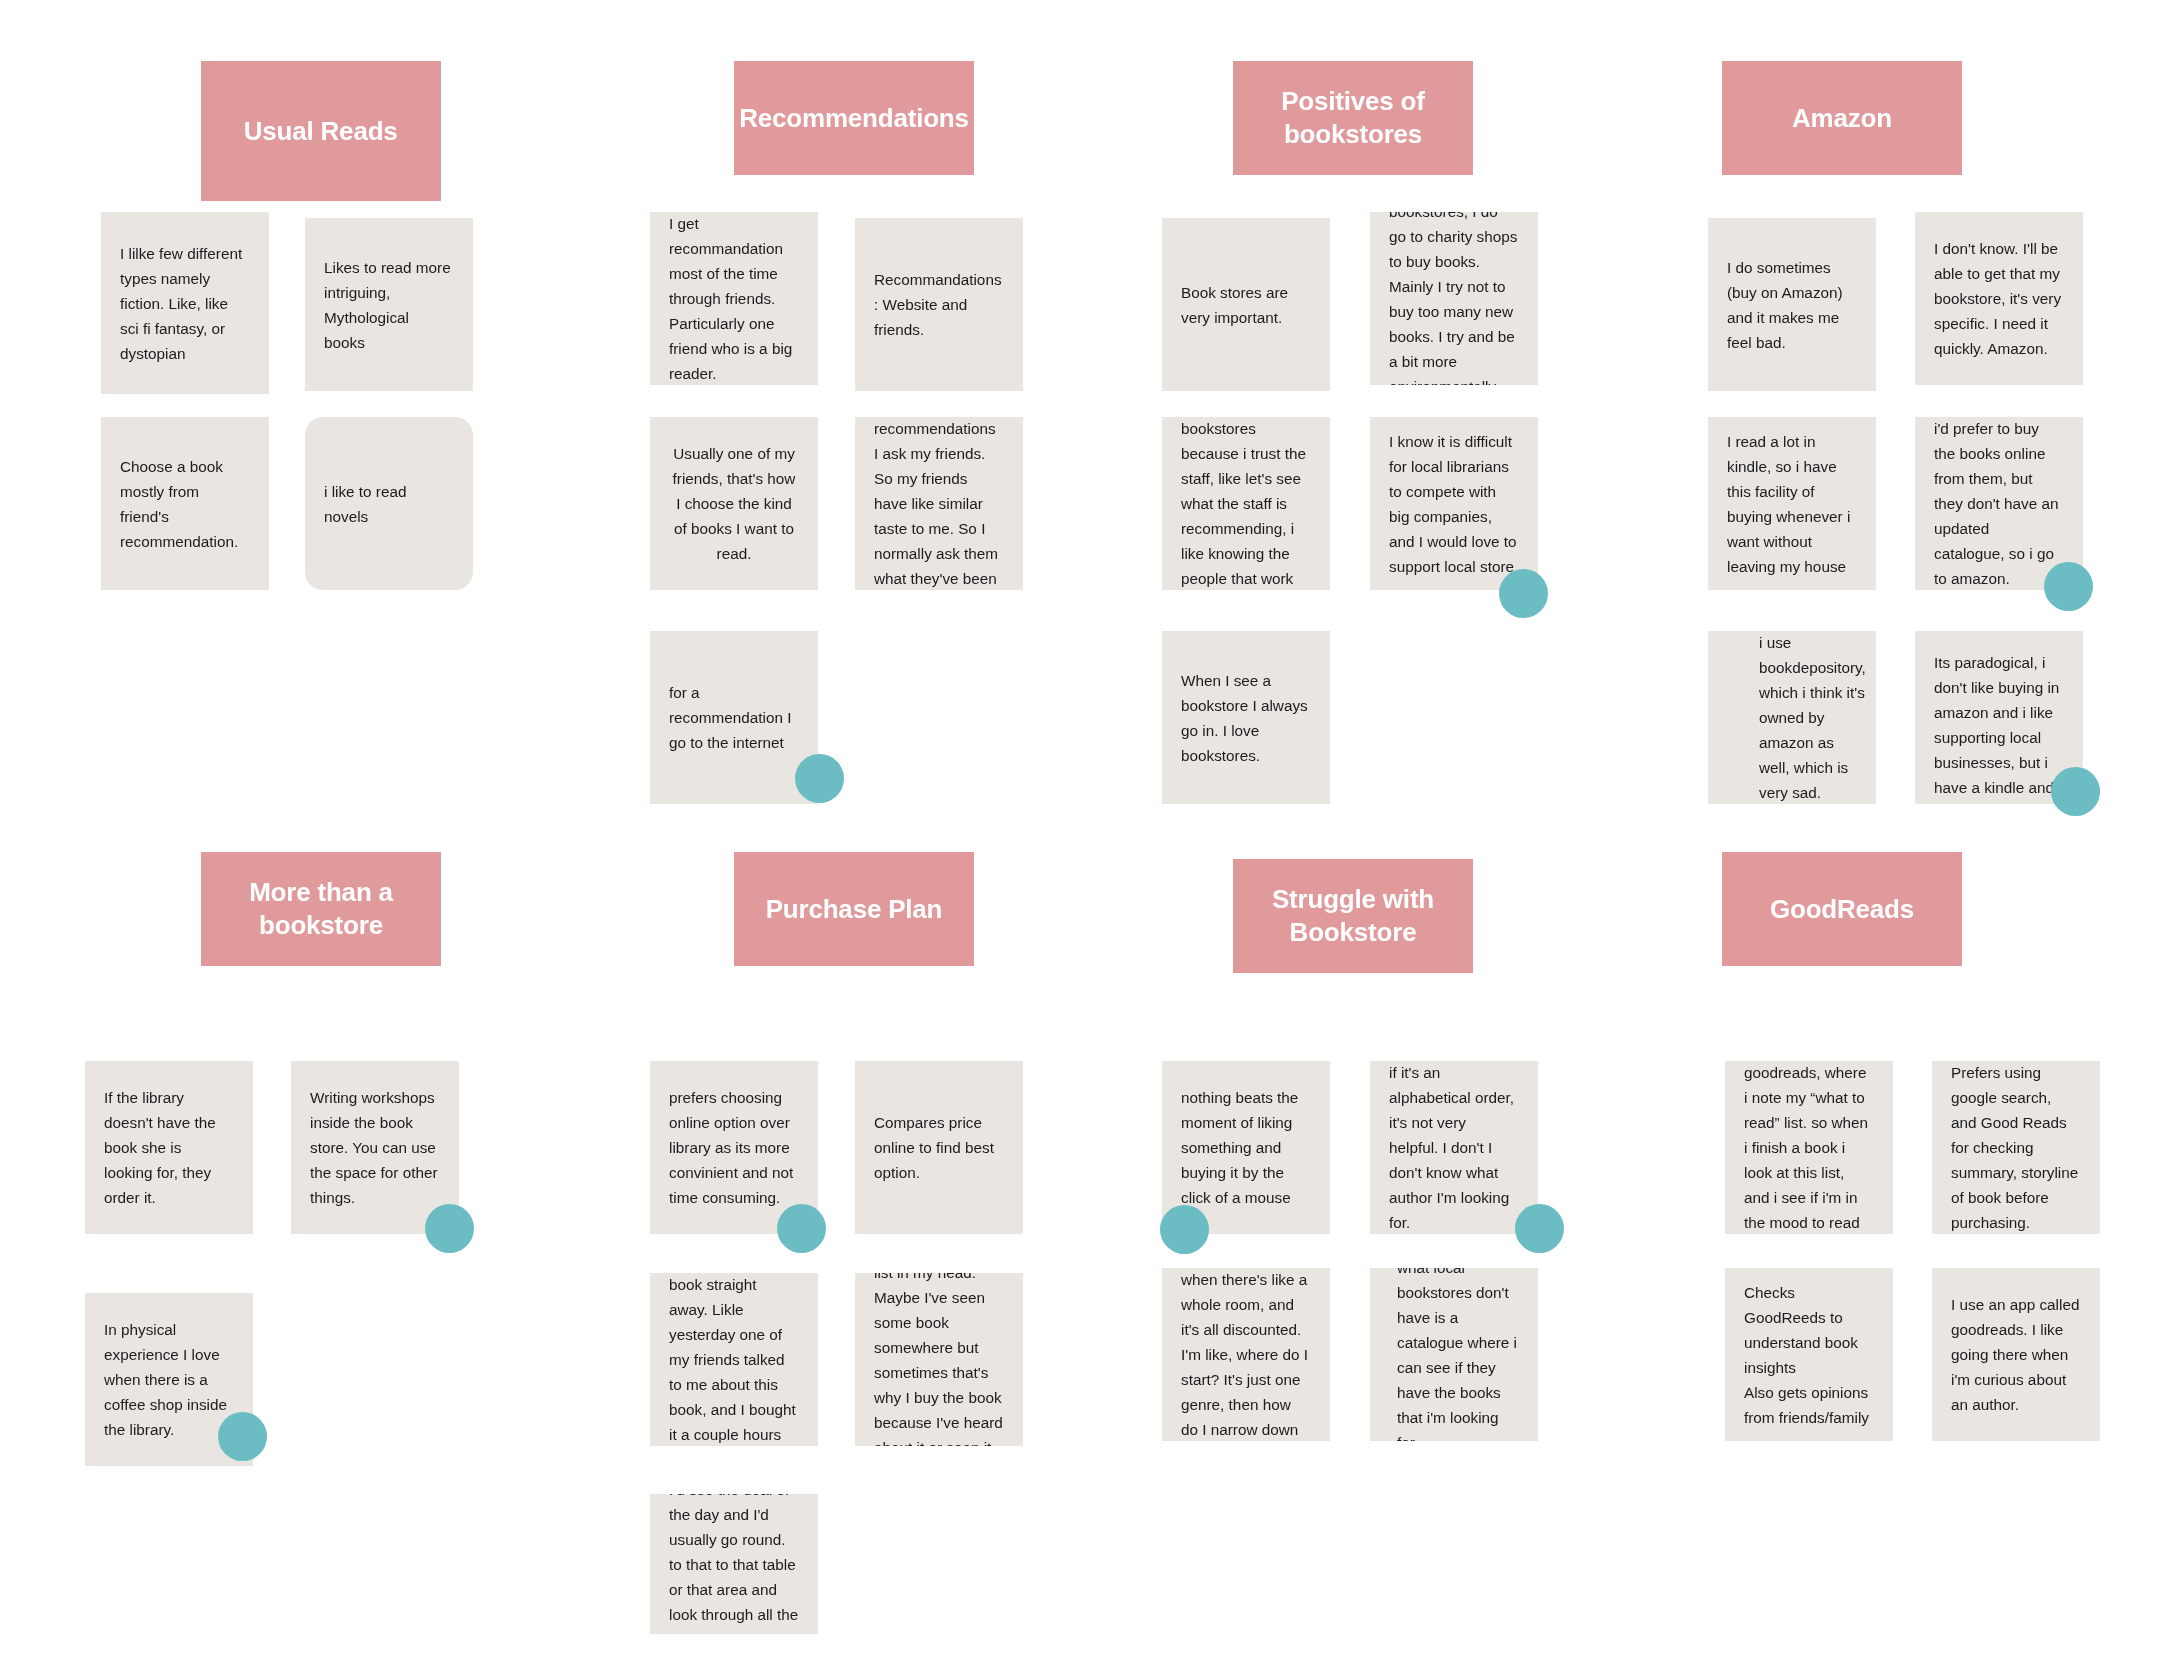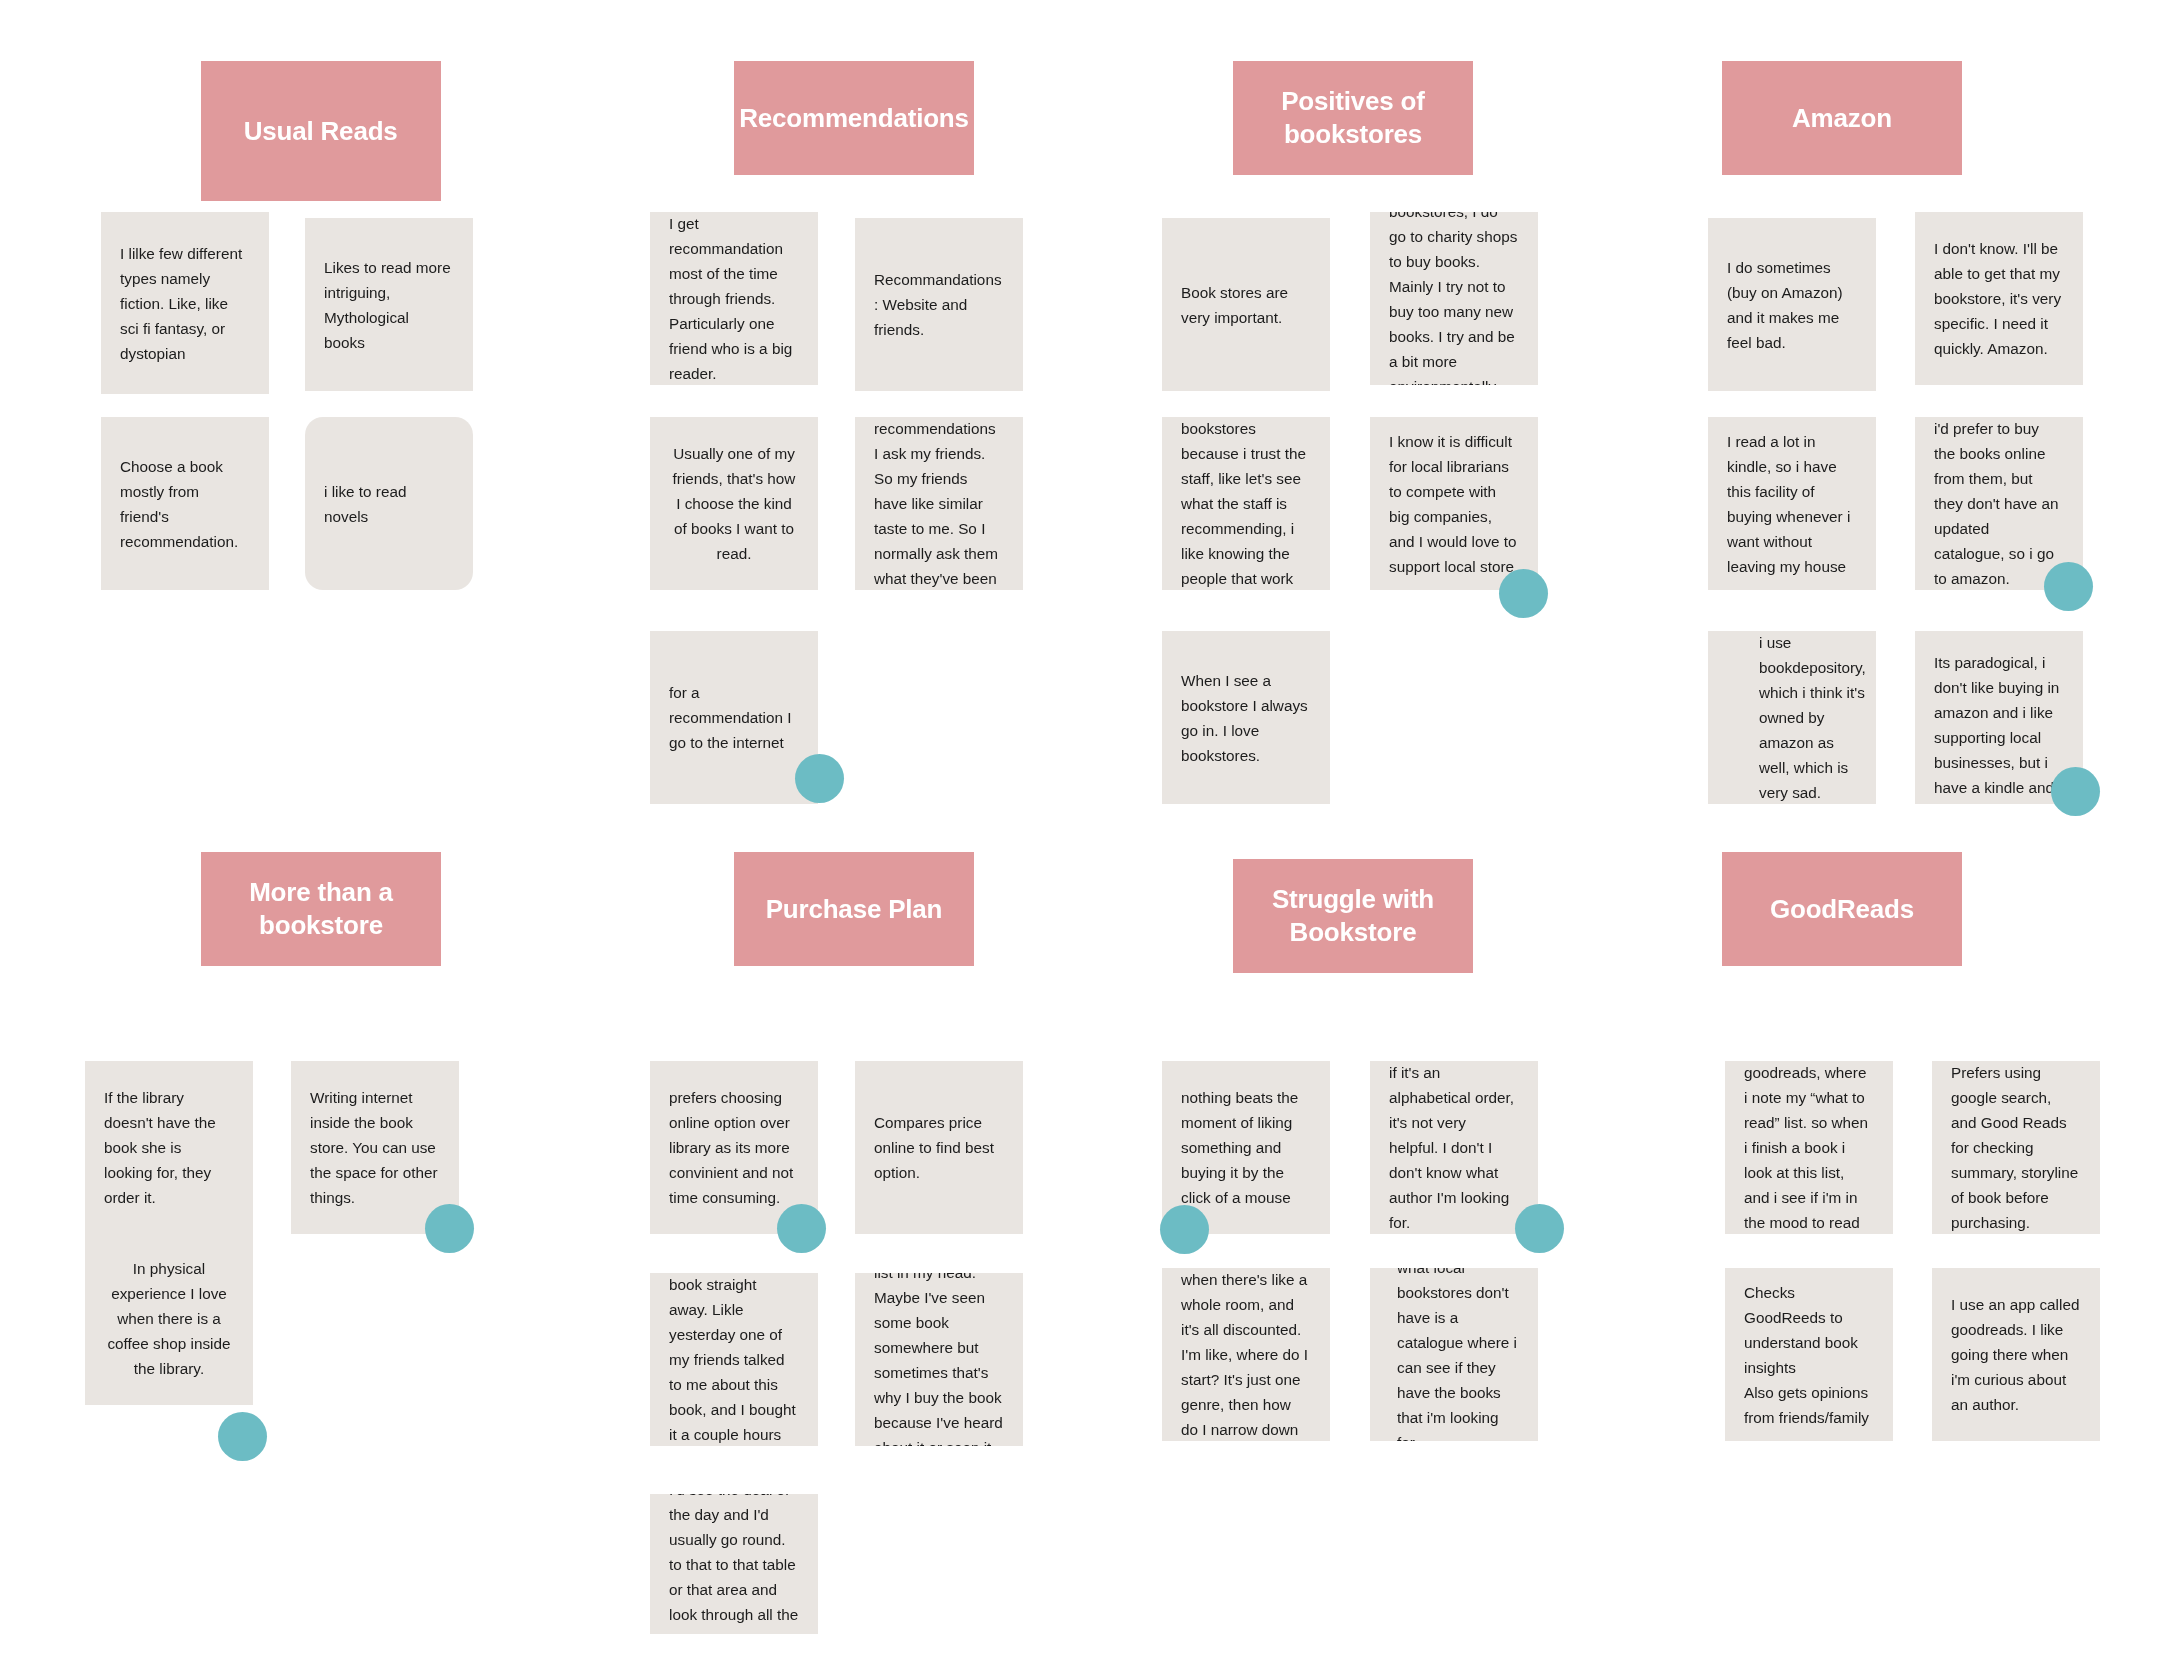--- a/index.html
+++ b/index.html
@@ -157,24 +157,24 @@
   </div>
 
   <div class="group-header" style="left:1722px; top:852px; width:240px; height:114px;">
     <span>GoodReads</span>
   </div>
 
   <div class="note" style="left:85px; top:1061px; width:168px; height:173px;">
     <span class="note-text">If the library doesn't have the book she is looking for, they order it.</span>
   </div>
   <div class="note" style="left:291px; top:1061px; width:168px; height:173px;">
-    <span class="note-text">Writing internet inside the book store. You can use the space for other things.</span>
+    <span class="note-text">Writing workshops inside the book store. You can use the space for other things.</span>
   </div>
   <div class="dot" style="left:425px; top:1204px; width:49px; height:49px;"></div>
-  <div class="note" style="left:85px; top:1232px; width:168px; height:173px;text-align:center;">
+  <div class="note" style="left:85px; top:1293px; width:168px; height:173px;">
     <span class="note-text">In physical experience I love when there is a coffee shop inside the library.</span>
   </div>
   <div class="dot" style="left:218px; top:1412px; width:49px; height:49px;"></div>
 
   <div class="note" style="left:650px; top:1061px; width:168px; height:173px;">
     <span class="note-text">prefers choosing online option over library as its more convinient and not time consuming.</span>
   </div>
   <div class="dot" style="left:777px; top:1204px; width:49px; height:49px;"></div>
   <div class="note" style="left:855px; top:1061px; width:168px; height:173px;">
     <span class="note-text">Compares price online to find best option.</span>

